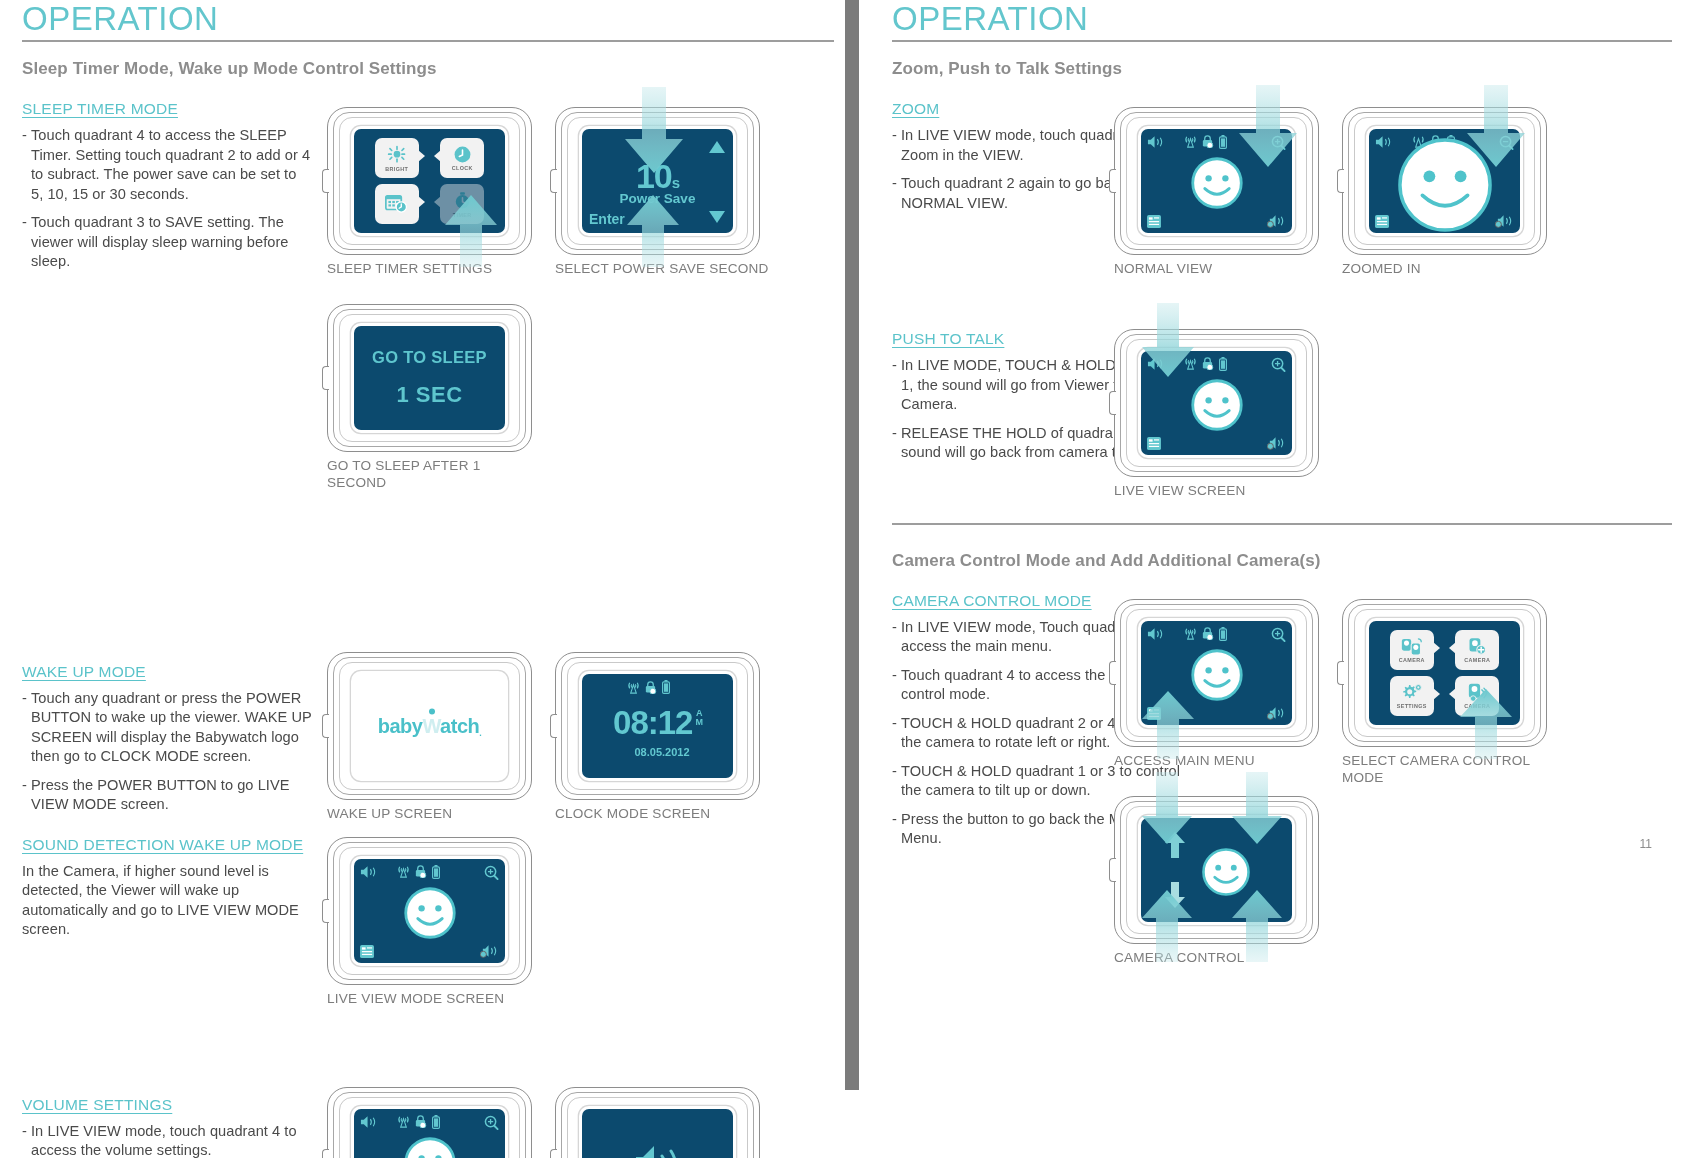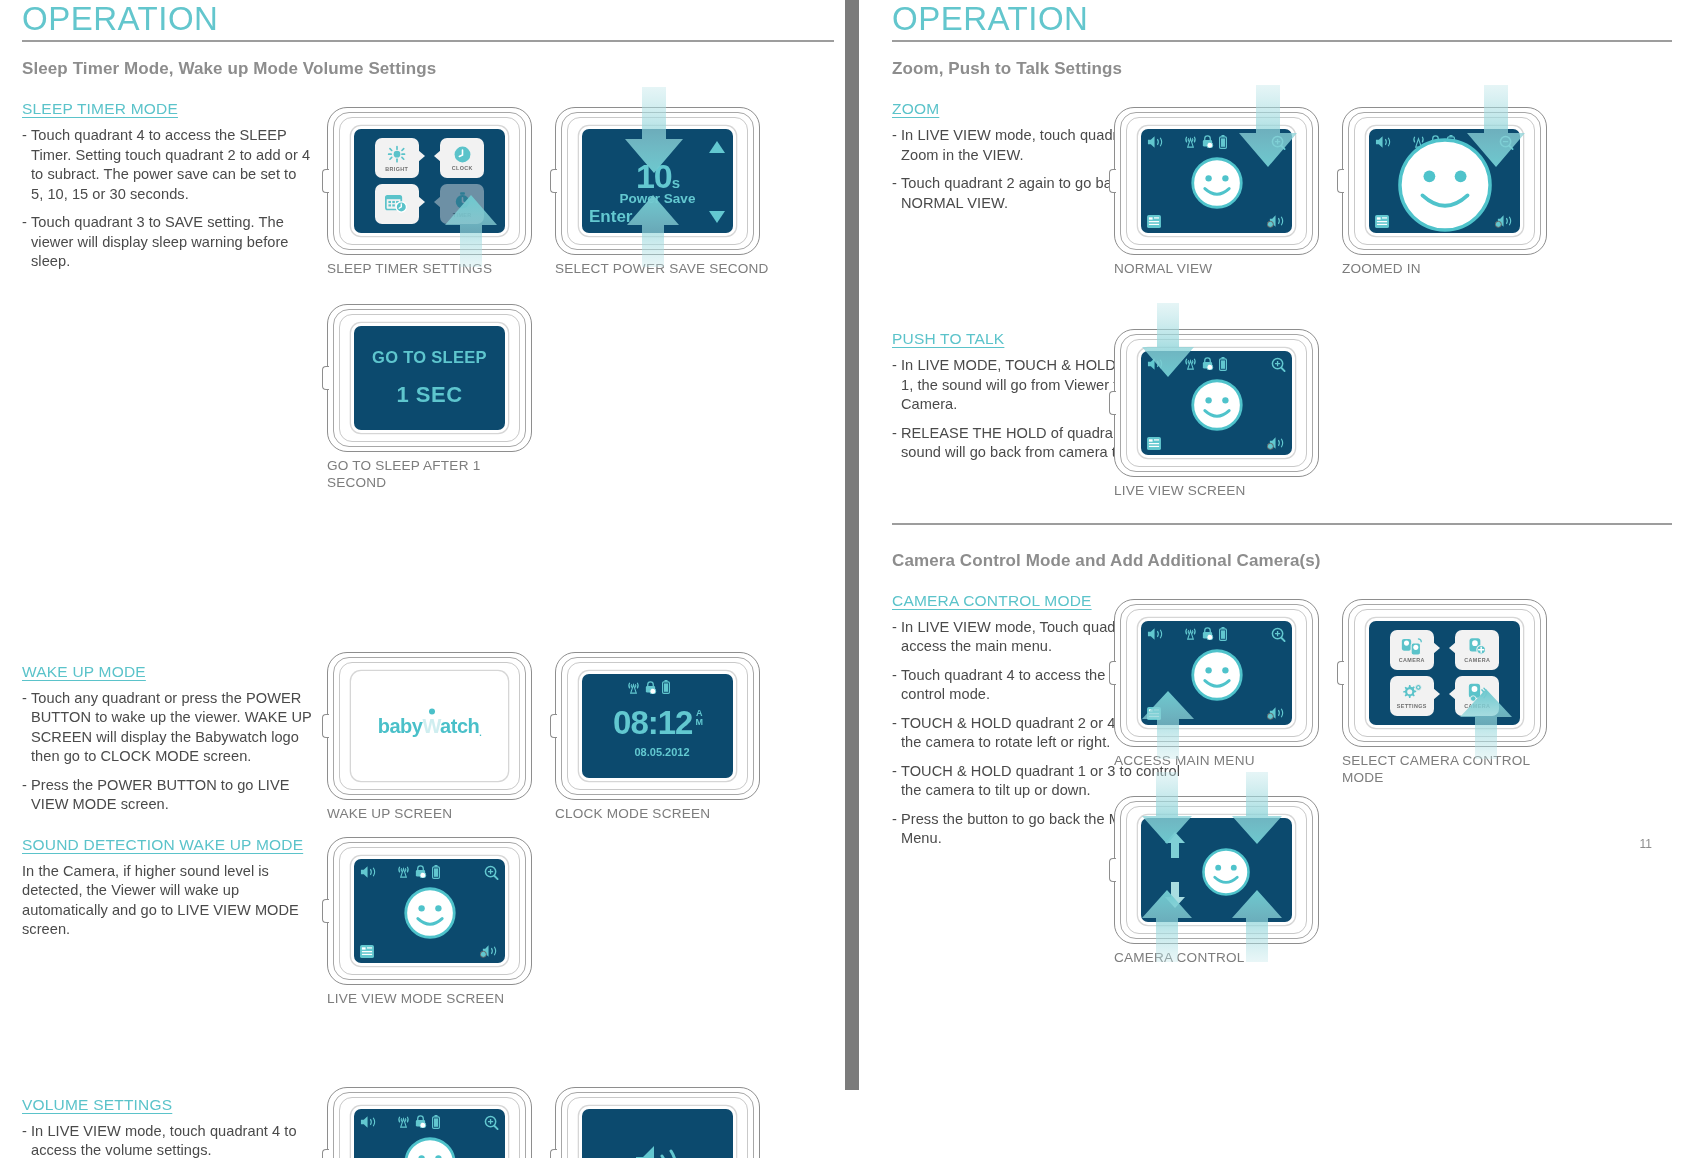--- a/index.html
+++ b/index.html
@@ -135,21 +135,21 @@
     position: absolute; left: 0; right: 0; top: 28px; text-align: center;
     color: #63c8d0; font-size: 34px; font-weight: bold; letter-spacing: -1px;
   }
   .ps-num sup { font-size: 15px; font-weight: bold; vertical-align: baseline; }
   .ps-label {
     position: absolute; left: 0; right: 0; top: 62px; text-align: center;
     color: #63c8d0; font-size: 13.5px; font-weight: bold;
   }
   .ps-enter {
     position: absolute; left: 7px; bottom: 6px;
-    color: #63c8d0; font-size: 17px; font-weight: bold;
+    color: #63c8d0; font-size: 14px; font-weight: bold;
   }
   .ps-tri-up {
     position: absolute; right: 8px; top: 12px;
     border-left: 8px solid transparent; border-right: 8px solid transparent;
     border-bottom: 12px solid #63c8d0;
   }
   .ps-tri-dn {
     position: absolute; right: 8px; bottom: 10px;
     border-left: 8px solid transparent; border-right: 8px solid transparent;
     border-top: 12px solid #63c8d0;
@@ -205,21 +205,21 @@
 <body>
 
 <div class="page">
 
   <div class="spine"></div>
 
   <div class="sheet left">
 
     <div class="op-title">OPERATION</div>
     <div class="op-rule"></div>
-    <div class="sub-title">Sleep Timer Mode, Wake up Mode Volume Settings</div>
+    <div class="sub-title">Sleep Timer Mode, Wake up Mode Control Settings</div>
 
     <div class="cols" style="margin-top:2px;">
       <div class="textcol">
         <div class="head-link">SLEEP TIMER MODE</div>
         <div class="bullet">
           <span class="dash">-</span>
           <span>Touch quadrant 4 to access the SLEEP Timer. Setting touch quadrant 2 to add or 4 to subract. The power save can be set to 5, 10, 15 or 30 seconds.</span>
         </div>
         <div class="bullet">
           <span class="dash">-</span>

